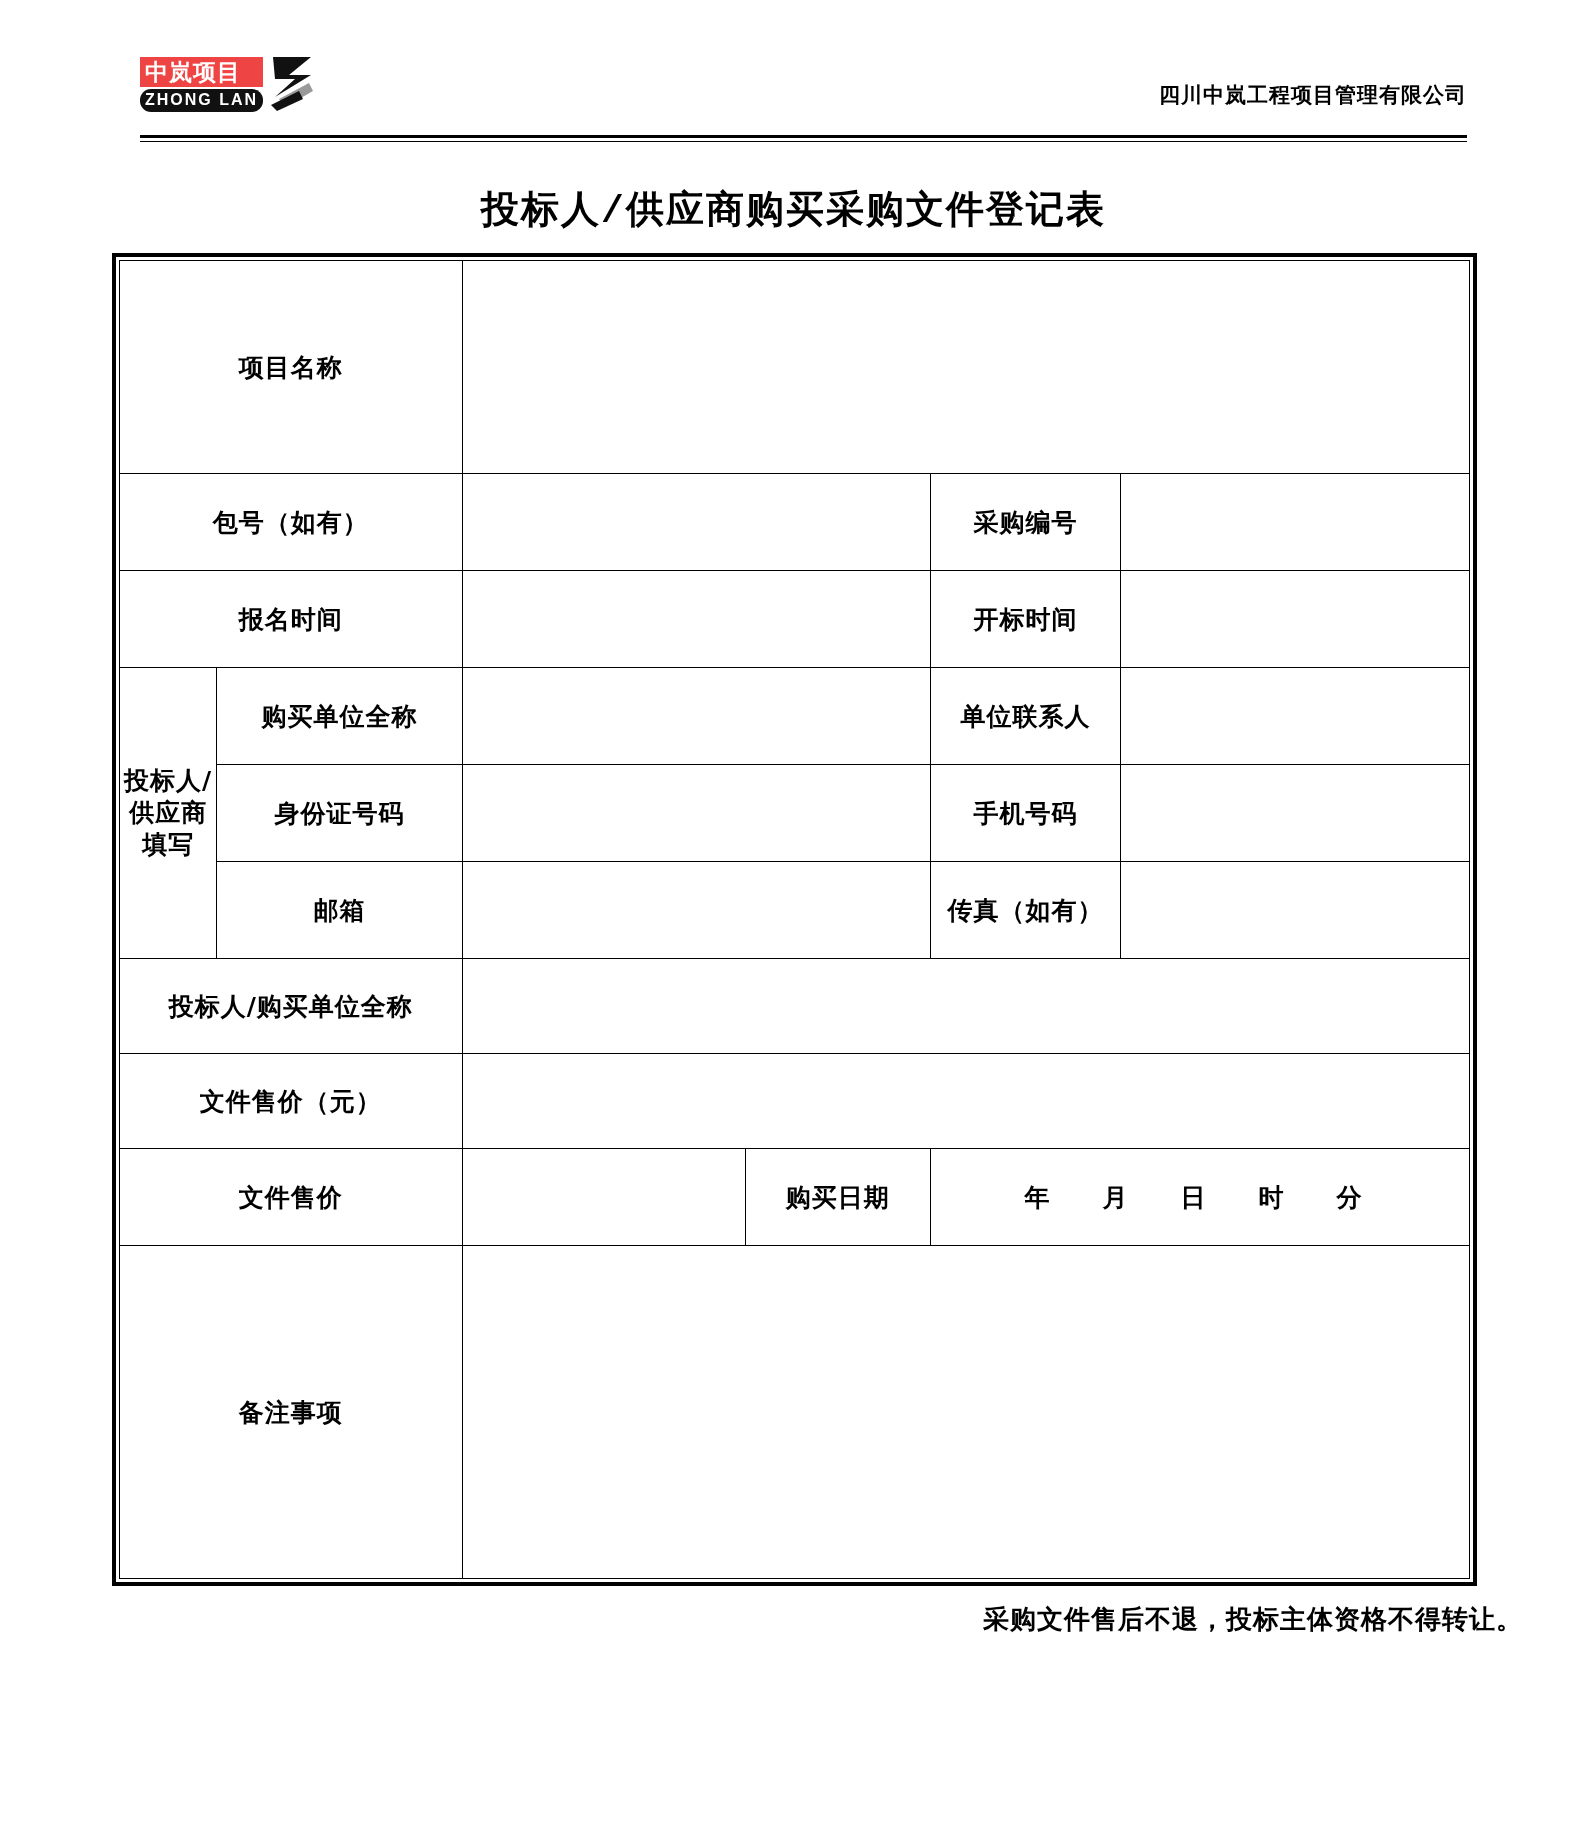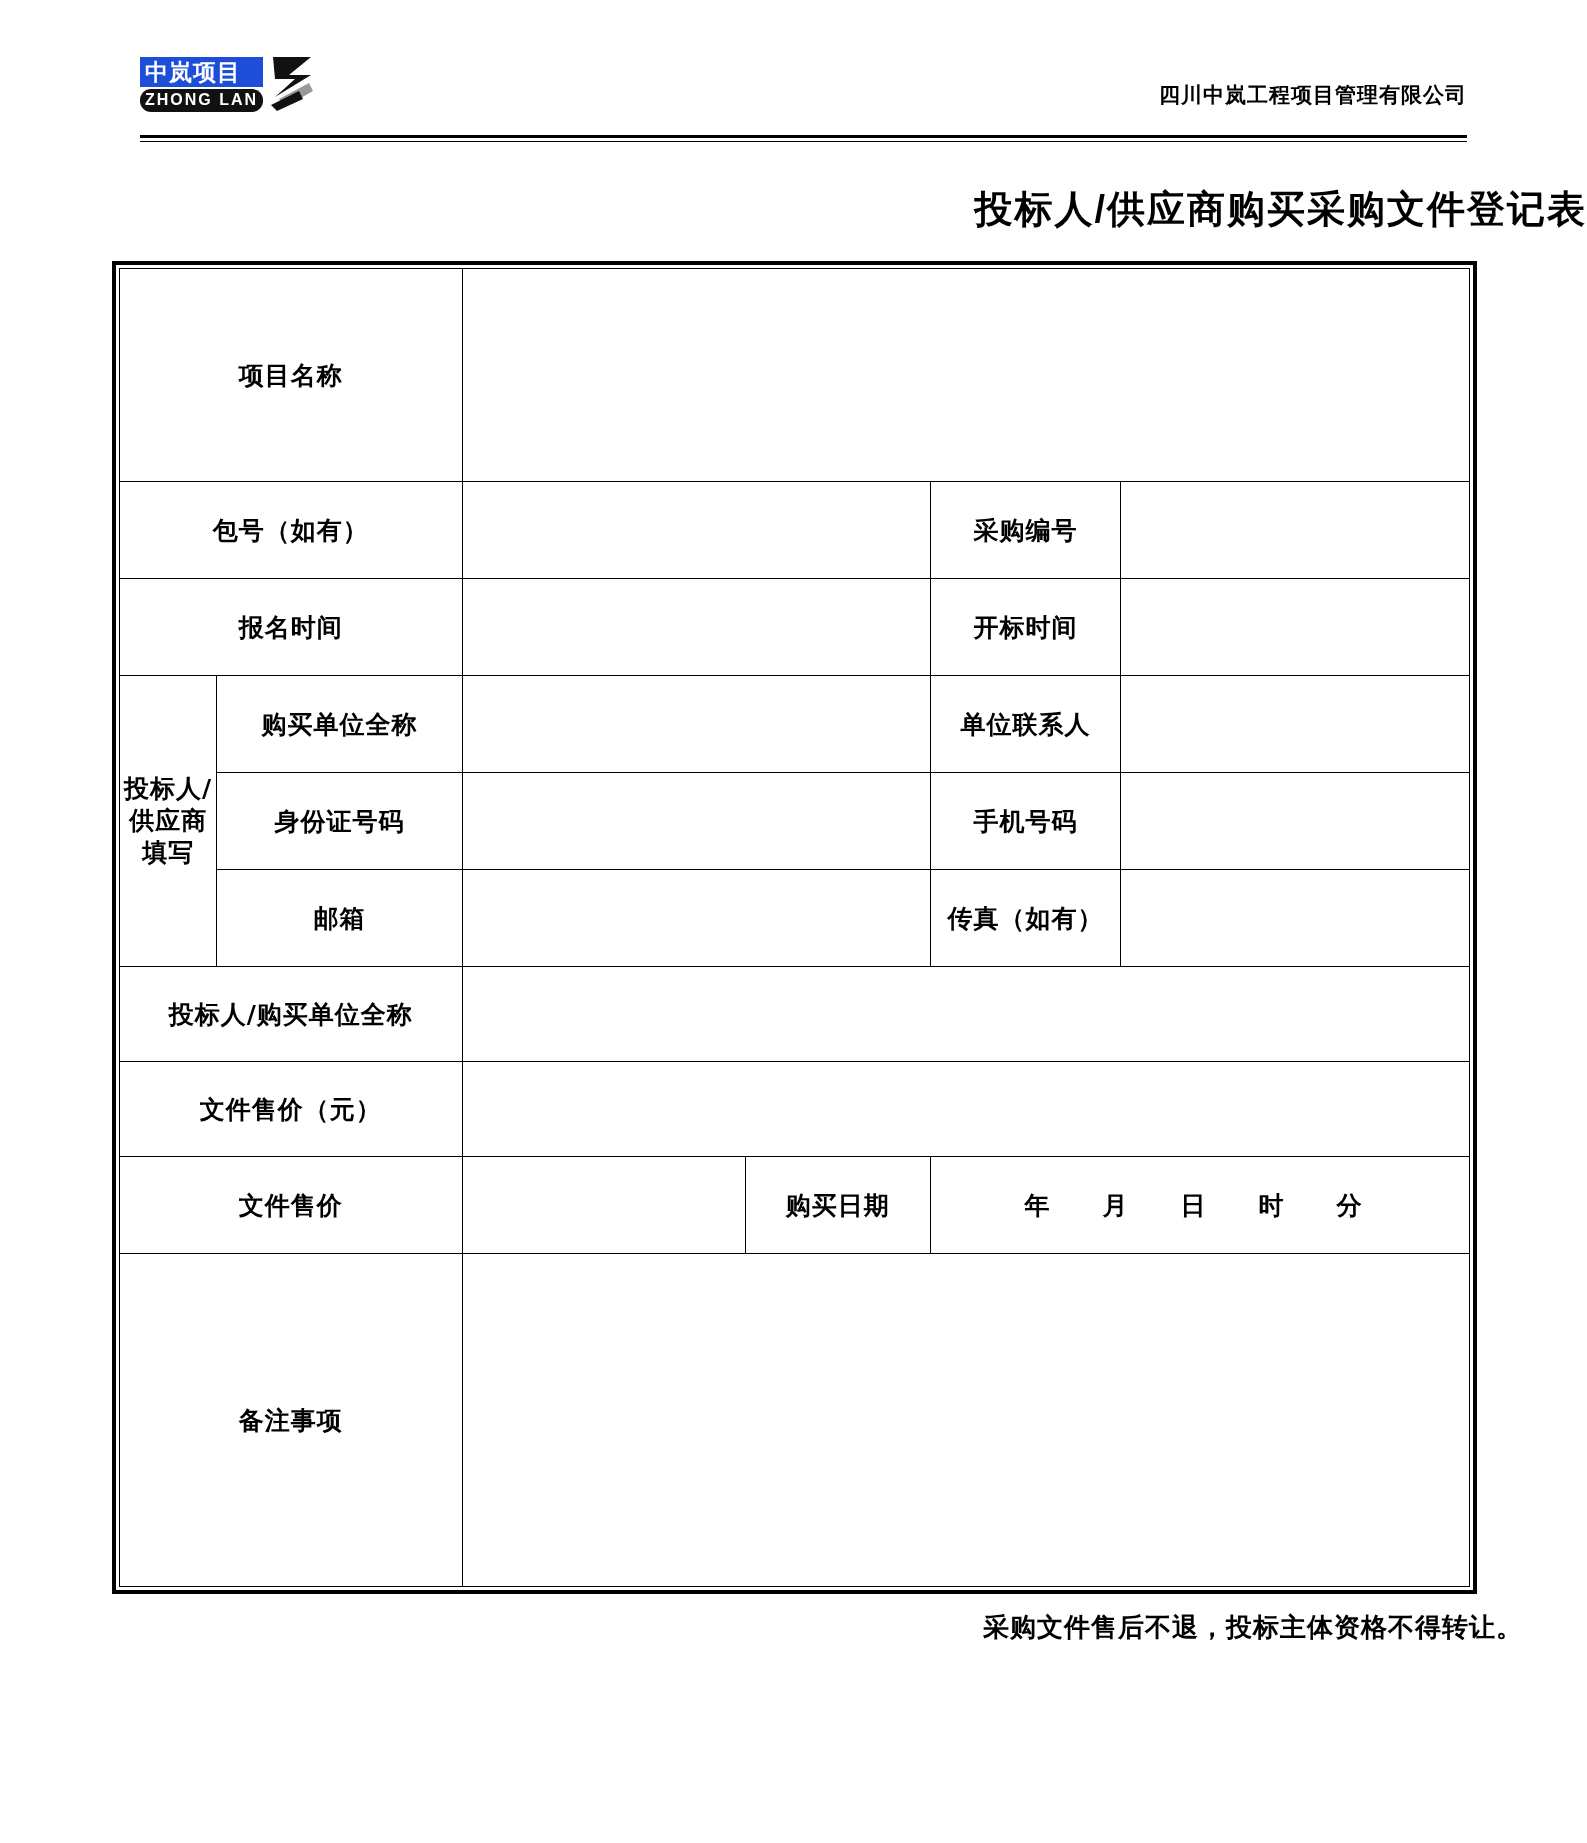--- a/index.html
+++ b/index.html
@@ -33,21 +33,21 @@
     display: flex;
     align-items: center;
     gap: 6px;
   }
   .logo-text {
     display: flex;
     flex-direction: column;
     line-height: 1;
   }
   .logo-cn {
-    background: #1d4ed8;
+    background: #ef4444;
     color: #ffffff;
     font-family: "Liberation Sans", sans-serif;
     font-weight: bold;
     font-size: 23px;
     letter-spacing: 1px;
     padding: 4px 5px 3px 5px;
   }
   .logo-en {
     background: #111111;
     color: #ffffff;
@@ -76,26 +76,26 @@
     padding: 0 120px 0 140px;
     margin-top: 22px;
   }
   .rule {
     border-top: 3px solid #000;
     border-bottom: 1px solid #000;
     height: 3px;
   }
   
   .doc-title {
-    text-align: right;
+    text-align: center;
     font-size: 38px;
     font-weight: bold;
     letter-spacing: 2px;
-    margin: 42px 0 26px 0;
-    font-family: Liberation Sans, sans-serif;
+    margin: 42px 0 18px 0;
+    font-family: Liberation Mono, monospace;
   }
   
   .table-outer {
     margin: 0 110px 0 112px;
     border: 4px solid #000;
     padding: 3px;
     box-sizing: border-box;
   }
   table.form {
     width: 100%;

